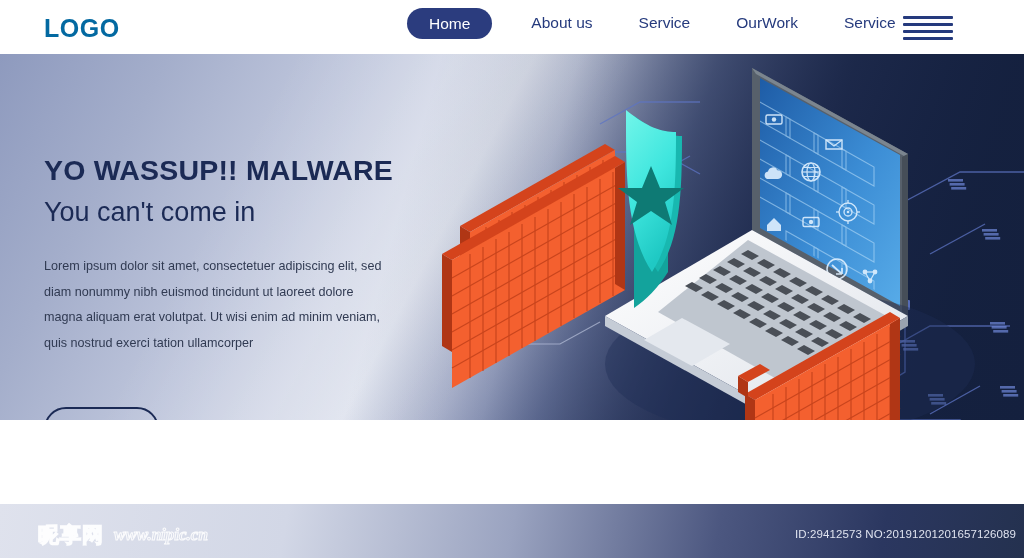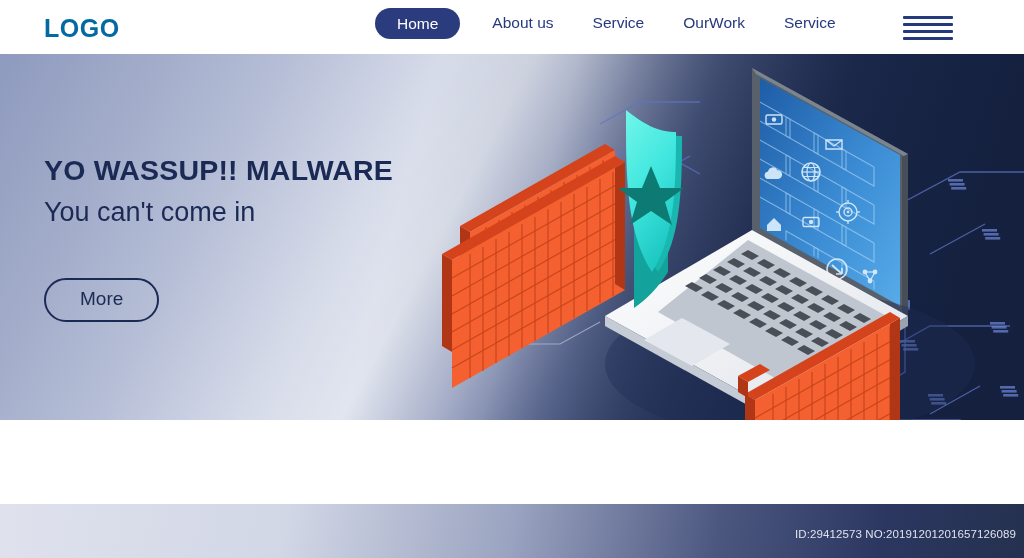--- a/index.html
+++ b/index.html
@@ -22,22 +22,22 @@
     z-index:40;
     box-sizing:border-box;
   }
   .logo{
     position:absolute;left:44px;top:14px;
     font-size:25px;font-weight:bold;letter-spacing:.5px;
     color:#0369a1;
     font-family:"Liberation Sans", sans-serif;
   }
   .nav{
-    position:absolute;left:375px;top:0;height:46px;
-    display:flex;align-items:center;gap:1px;
+    position:absolute;left:407px;top:0;height:46px;
+    display:flex;align-items:center;gap:8px;
   }
   .nav-item{
     color:#253a7d;font-size:15.5px;
     padding:0 19px;line-height:54px;
     cursor:pointer;white-space:nowrap;
   }
   .nav-item.pill{
     background:#2b3c7e;color:#ffffff;
     border-radius:20px;
     height:31px;line-height:31px;
@@ -223,20 +223,21 @@
         <path d="M500 290 L560 290 L600 268"></path>
       </g>
       <g opacity=".6">
         <use href="#chipA" x="540" y="188"></use>
       </g>
     </svg>
 
     <div class="hero-copy">
       <div class="h1">YO WASSUP!! MALWARE</div>
       <div class="h2">You can't come in</div>
+      <div class="para">Lorem ipsum dolor sit amet, consectetuer adipiscing elit, sed diam nonummy nibh euismod tincidunt ut laoreet dolore magna aliquam erat volutpat. Ut wisi enim ad minim veniam, quis nostrud exerci tation ullamcorper</div>
       <div class="more-btn">More</div>
     </div>
 
     <svg class="illo" viewBox="0 0 594 504">
       <defs>
         <linearGradient id="scr" x1="0" y1="0" x2="1" y2="1">
           <linearGradient></linearGradient>
           <stop offset="0%" stop-color="#1e5ca6"></stop>
           <stop offset="55%" stop-color="#3b8cd4"></stop>
           <stop offset="100%" stop-color="#57abe8"></stop>
@@ -491,16 +492,20 @@
         <polygon points="308,322 330,310 340,316 318,328" fill="#d4431c"></polygon>
         <polygon points="308,322 318,328 318,344 308,338" fill="#b03615"></polygon>
 
         <polygon points="470,264 470,376 460,370 460,270" fill="#b03615"></polygon>
       </g>
     </svg>
   </div>
 
   <div class="footer-fade"></div>
 
+  <div class="watermark">
+    <span class="wm-cn">昵享网</span>
+    <span class="wm-url">www.nipic.cn</span>
+  </div>
 
   <div class="idstrip">ID:29412573 NO:20191201201657126089</div>
 
 </div>
 
 </body></html>

